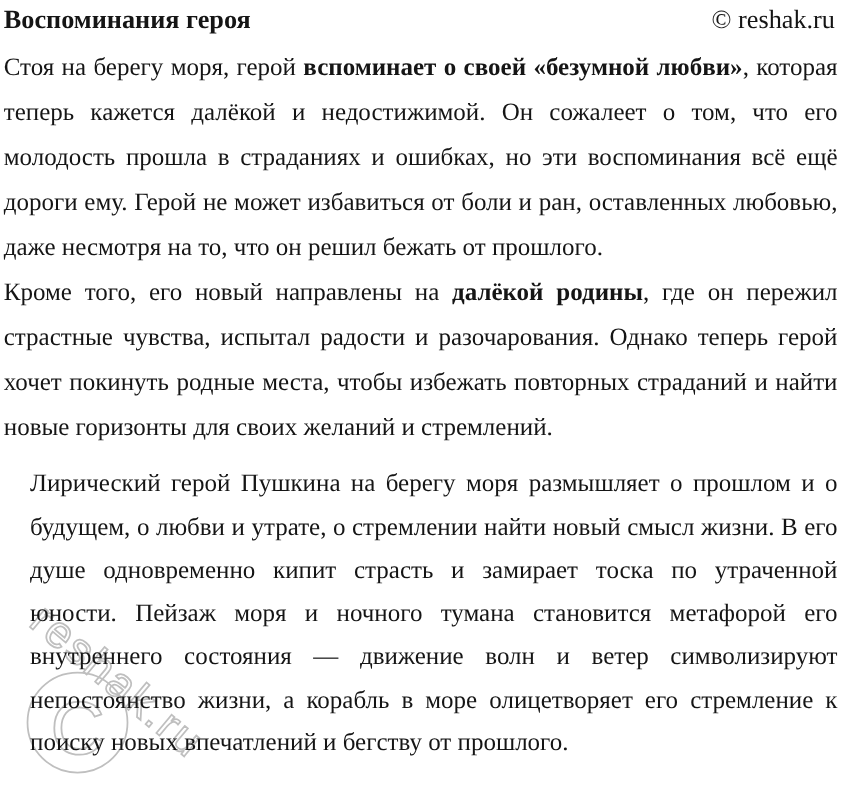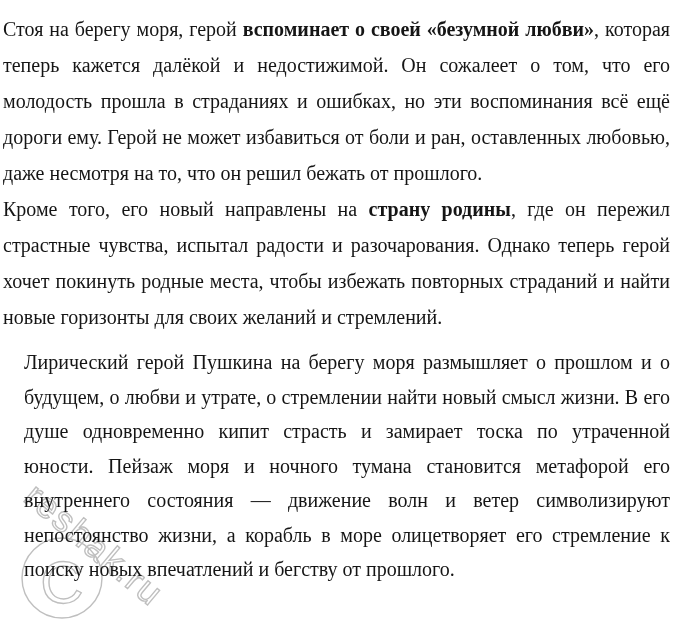--- a/index.html
+++ b/index.html
@@ -77,22 +77,26 @@
   <svg class="watermark-svg" width="280" height="190" viewBox="0 0 280 190" aria-hidden="true">
     <g fill="none" stroke-width="1.4" stroke="#bfbfbf">
       <text x="22" y="45" transform="rotate(40 22 45)" font-size="36" letter-spacing="2" font-family="Liberation Sans, sans-serif">reshak.ru</text>
       <circle cx="62" cy="123" r="40"></circle>
       <text x="62" y="148" text-anchor="middle" font-size="60" font-family="Liberation Sans, sans-serif">C</text>
     </g>
   </svg>
 
   <div class="content">
 
+    <div class="header-row">
+      <h1 class="doc-title">Воспоминания героя</h1>
+      <div class="site-credit">© reshak.ru</div>
+    </div>
 
     <p class="para" id="para-memories"><span>Стоя на берегу моря, герой </span><b>вспоминает о своей «безумной любви»</b><span>, которая теперь кажется далёкой и недостижимой. Он сожалеет о том, что его молодость прошла в страданиях и ошибках, но эти воспоминания всё ещё дороги ему. Герой не может избавиться от боли и ран, оставленных любовью, даже несмотря на то, что он решил бежать от прошлого.</span></p>
 
-    <p class="para" id="para-homeland"><span>Кроме того, его новый направлены на </span><b>страну родины</b><span>, где он пережил страстные чувства, испытал радости и разочарования. Однако теперь герой хочет покинуть родные места, чтобы избежать повторных страданий и найти новые горизонты для своих желаний и стремлений.</span></p>
+    <p class="para" id="para-homeland"><span>Кроме того, его новый направлены на </span><b>далёкой родины</b><span>, где он пережил страстные чувства, испытал радости и разочарования. Однако теперь герой хочет покинуть родные места, чтобы избежать повторных страданий и найти новые горизонты для своих желаний и стремлений.</span></p>
 
 
     <p class="para" id="para-conclusion"><span>Лирический герой Пушкина на берегу моря размышляет о прошлом и о будущем, о любви и утрате, о стремлении найти новый смысл жизни. В его душе одновременно кипит страсть и замирает тоска по утраченной юности. Пейзаж моря и ночного тумана становится метафорой его внутреннего состояния — движение волн и ветер символизируют непостоянство жизни, а корабль в море олицетворяет его стремление к поиску новых впечатлений и бегству от прошлого.</span></p>
 
   </div>
 </div>
 
 </body></html>

